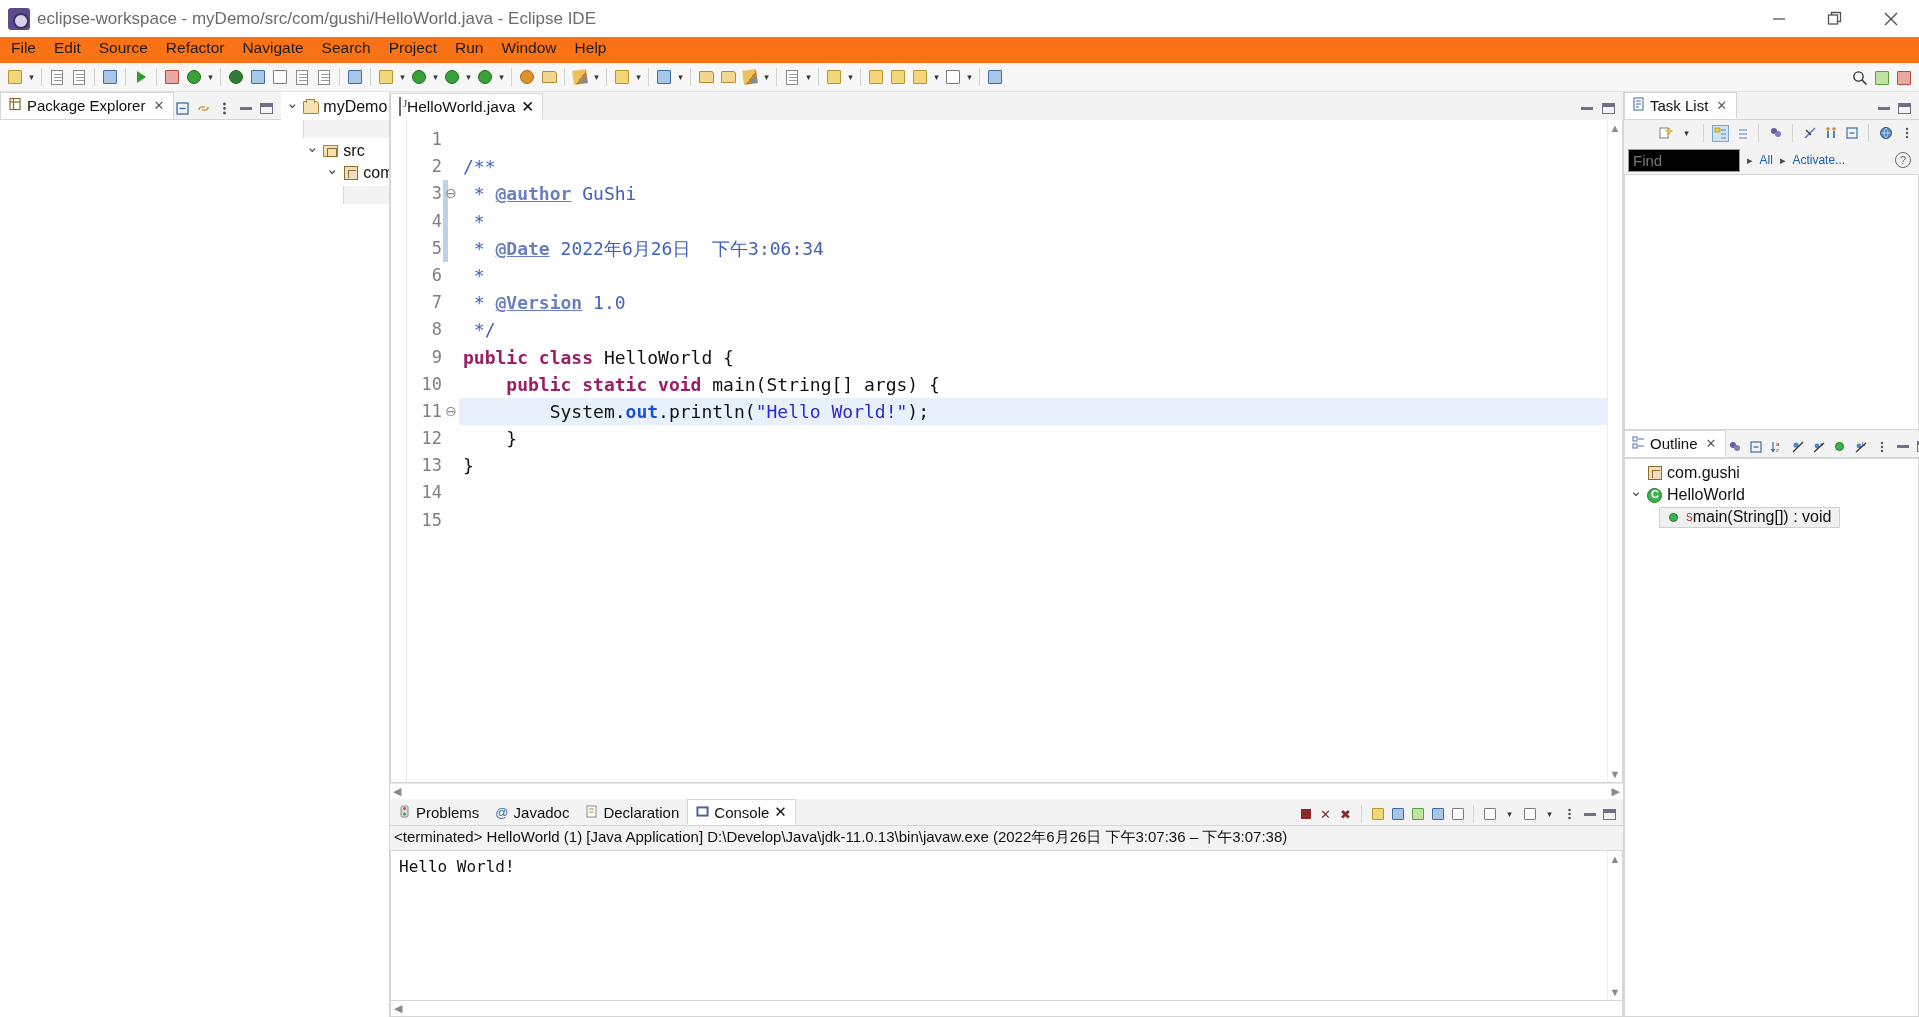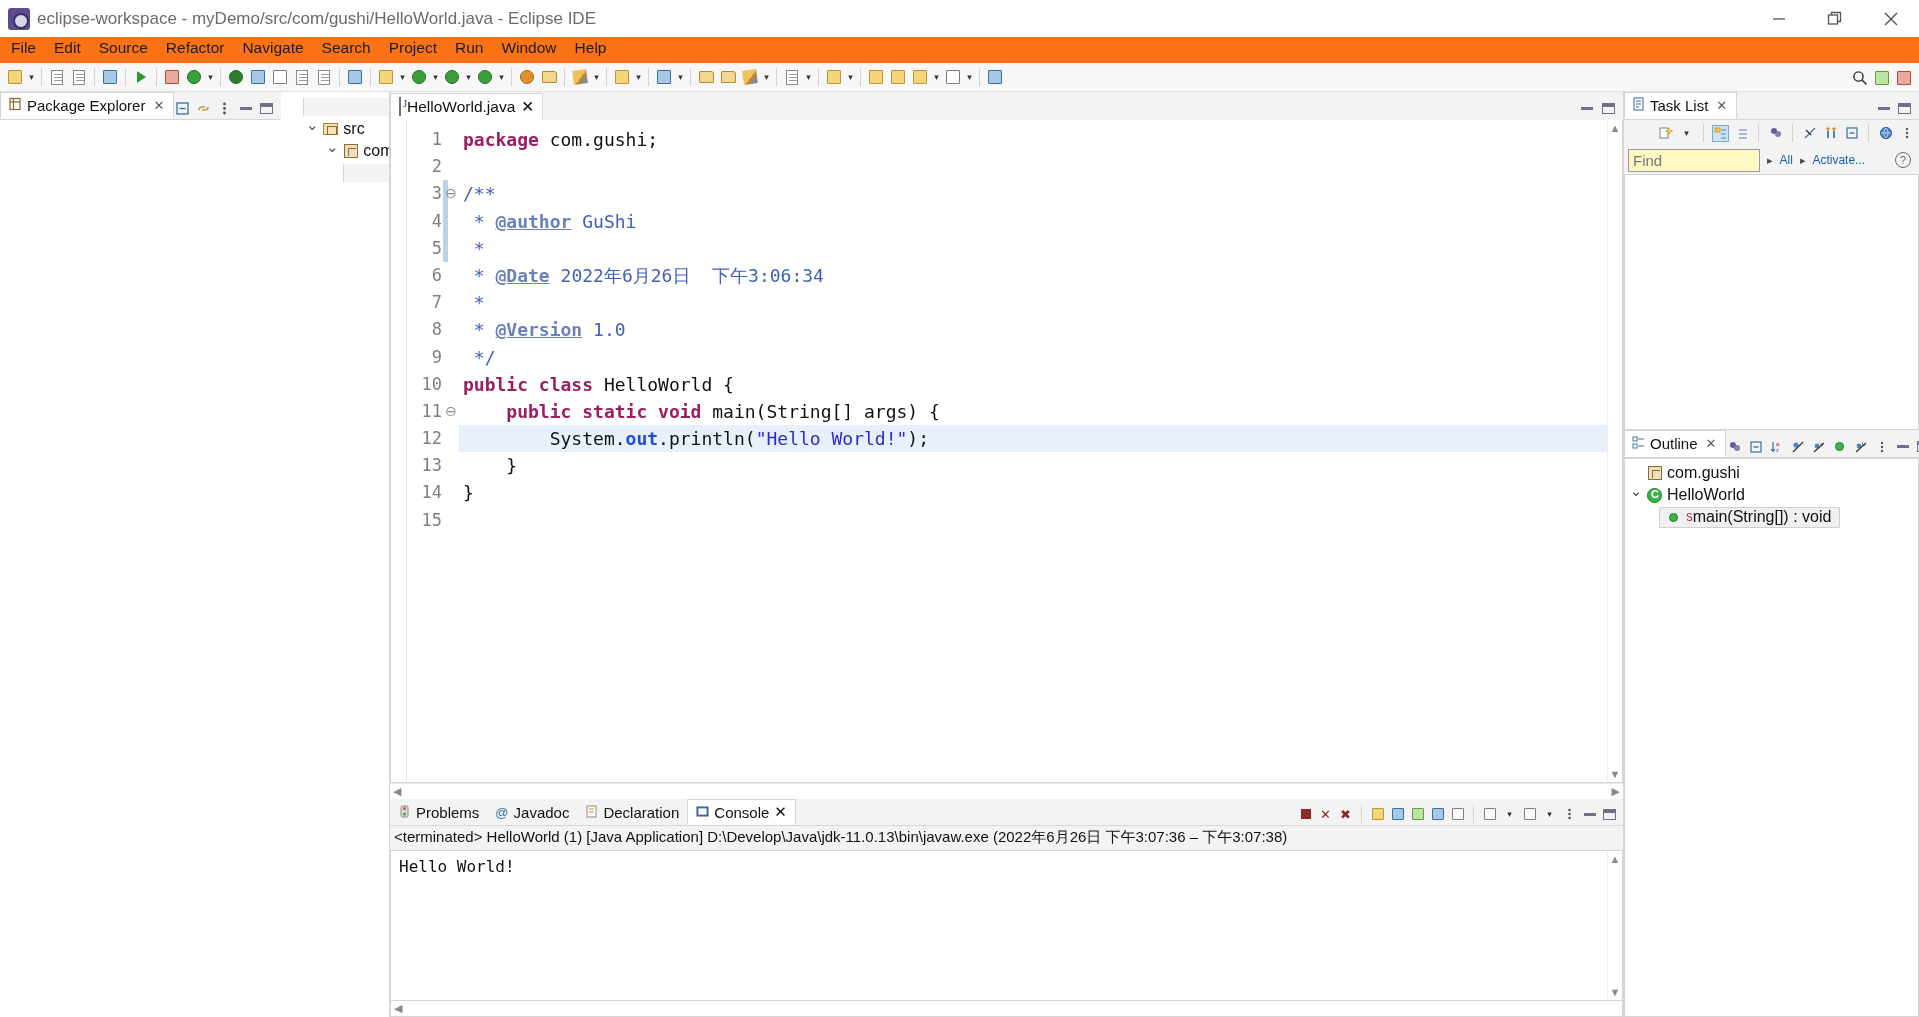--- a/index.html
+++ b/index.html
@@ -178,21 +178,21 @@
   .cons-text { flex:1; padding:6px 8px; font-family:"DejaVu Sans Mono", monospace; font-size:16px; color:#111; }
   .cons-vscroll { width:15px; border-left:1px solid #eee; display:flex; flex-direction:column; justify-content:space-between; align-items:center; padding:2px 0;}
   .cons-hscroll { height:16px; background:#fff; border:1px solid #d6d6d6; border-top:none; display:flex; align-items:center; padding:0 3px;}
 
   
   .right { width: 296px; min-width:296px; display:flex; flex-direction:column; border-left:1px solid #d6d6d6; background:#f3f3f3;}
   .tasklist { height: 338px; min-height:338px; display:flex; flex-direction:column; }
   .tl-tools { height:26px; display:flex; align-items:center; justify-content:flex-end; gap:4px; padding-right:4px; background:#f3f3f3; }
   .tl-find { height:28px; display:flex; align-items:center; gap:7px; padding:0 4px; background:#f3f3f3;}
   .find-input {
-    width:132px; height:23px; background:#fef9c3; border:1px solid #9a9a9a;
+    width:112px; height:23px; background:#000000; border:1px solid #9a9a9a;
     font-size:15px; color:#777; padding:0 4px; display:flex; align-items:center;
   }
   .lnk { color:#1a5fb4; font-size:12px; }
   .caret-r { color:#4a4a4a; font-size:11px; }
   .tl-body { flex:1; background:#fff; border:1px solid #d6d6d6; min-height:0;}
   .help-q { width:16px;height:16px;border-radius:50%;border:1.4px solid #6a6a6a;color:#6a6a6a;font-size:11px;display:flex;align-items:center;justify-content:center;}
 
   .outline { flex:1; display:flex; flex-direction:column; min-height:0;}
   .ol-body { flex:1; background:#fff; border:1px solid #d6d6d6; padding-top:3px; font-size:16px; color:#111; min-height:0;}
   .ic-class { width:15px;height:15px;border-radius:50%;background:#3bb54a;border:1px solid #1f7a2b;position:relative;}
@@ -434,20 +434,27 @@
           <div class="vt">
               <div class="min-g"></div>
             </div>
           <div class="vt">
               <div class="max-g"></div>
             </div>
         </div>
       </div>
       <div class="view-content">
 
+        <div class="tree-row" style="padding-left:2px;">
+          <span class="tw down"></span>
+          <span class="t-ico">
+              <span class="ic-prj"></span>
+            </span>
+          <span class="t-lbl">myDemo</span>
+        </div>
 
         <div class="tree-row" style="padding-left:22px;">
           <span class="tw right"></span>
           <span class="t-ico">
               <span class="ic-jre"></span>
             </span>
           <span class="t-lbl">JRE System Library</span>
 
         </div>
 
@@ -519,21 +526,20 @@
             <div class="gline">15</div>
           </div>
 
           <div class="ed-fold-col">
             <div class="chg-bar" style="top:60px;height:82px;left:-2px;"></div>
             <div class="fold" style="top:60px;left:0;">⊖</div>
             <div class="fold" style="top:278px;left:0;">⊖</div>
           </div>
 
           <div class="code">
-            <div class="cline"><span class="kw">package</span><span> com.gushi;</span></div>
             <div class="cline"> </div>
             <div class="cline"><span class="doc">/**</span></div>
             <div class="cline"><span class="doc"> * </span><span class="doctag">@author</span><span class="doc"> GuShi</span></div>
             <div class="cline"><span class="doc"> *</span></div>
             <div class="cline"><span class="doc"> * </span><span class="doctag">@Date</span><span class="doc"> 2022年6月26日  下午3:06:34</span></div>
             <div class="cline"><span class="doc"> *</span></div>
             <div class="cline"><span class="doc"> * </span><span class="doctag">@Version</span><span class="doc"> 1.0</span></div>
             <div class="cline"><span class="doc"> */</span></div>
             <div class="cline"><span class="kw">public class</span><span> HelloWorld {</span></div>
             <div class="cline"><span>    </span><span class="kw">public static void</span><span> main(String[] args) {</span></div>

